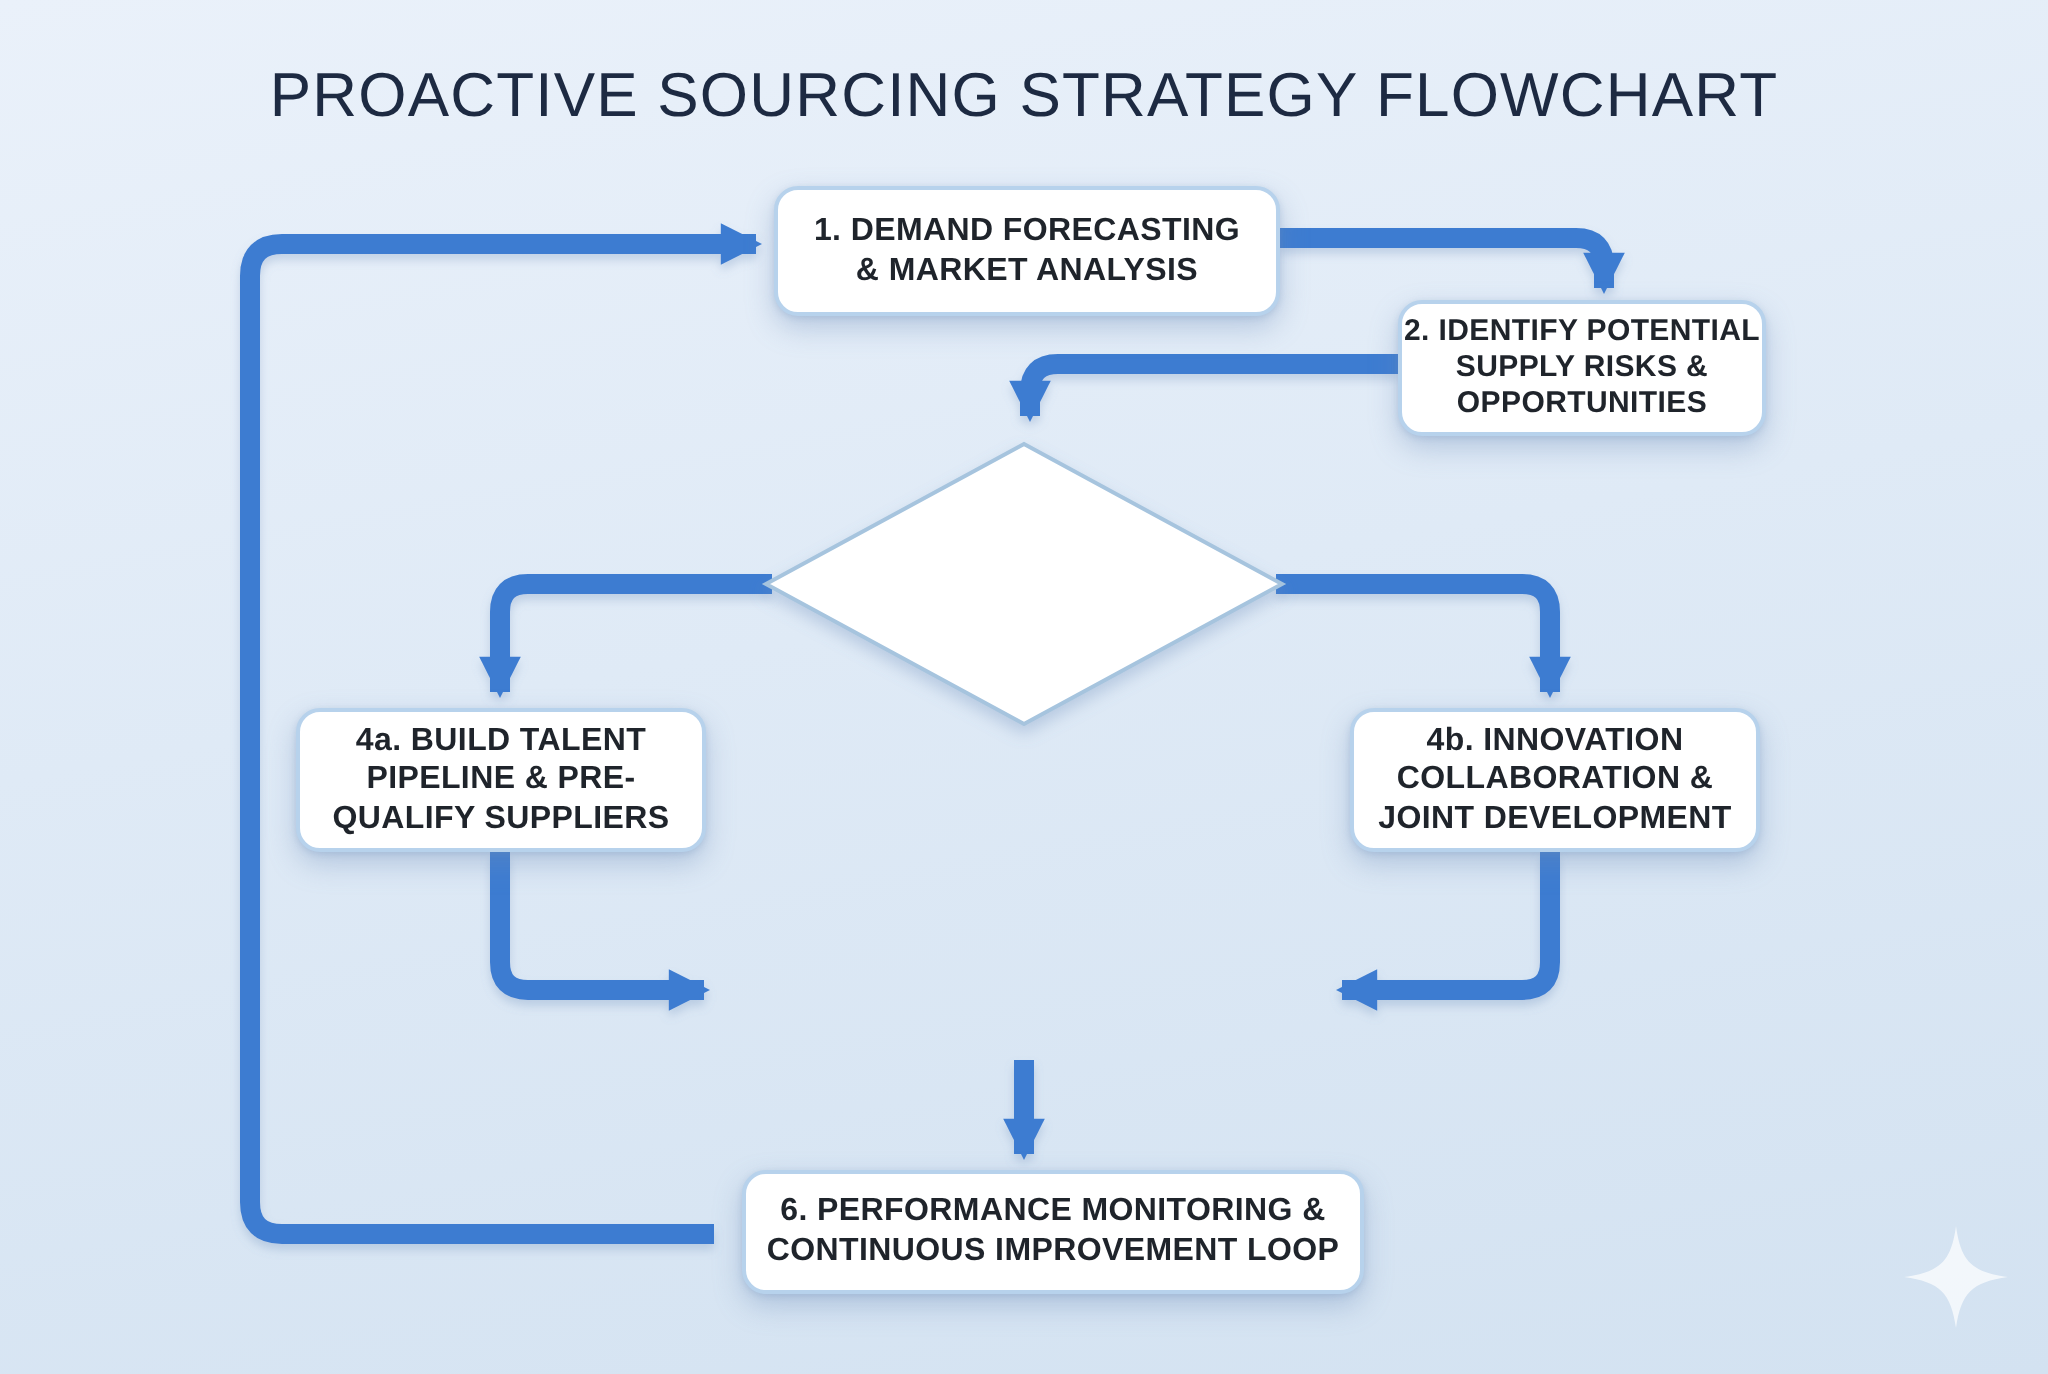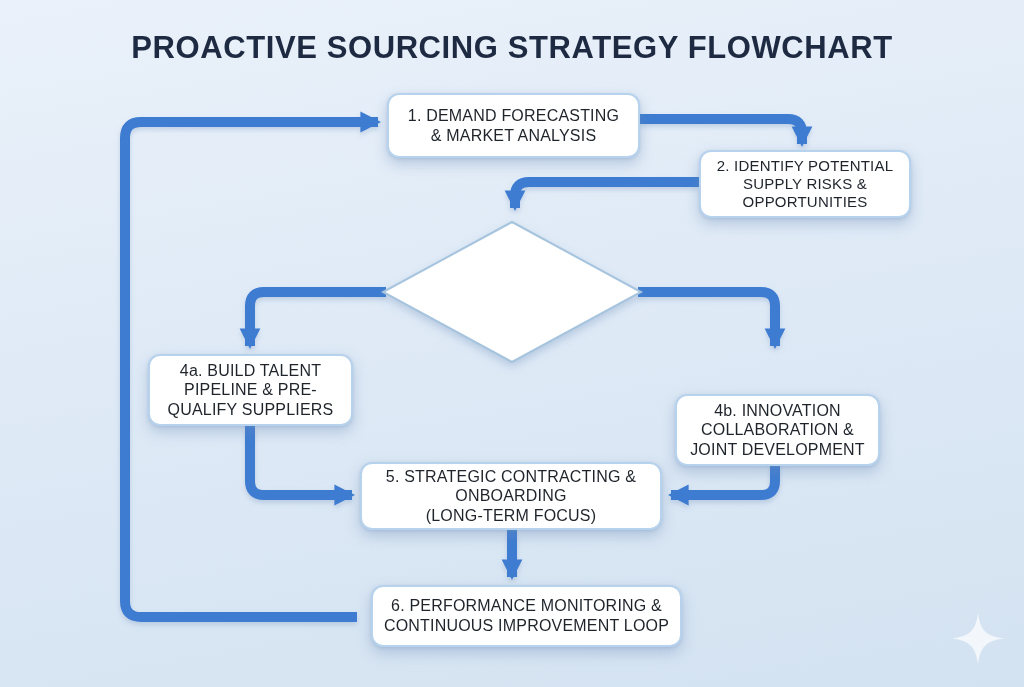--- a/index.html
+++ b/index.html
@@ -6,47 +6,47 @@
   .stage{
     position:relative;
     width:1024px;height:687px;
     overflow:hidden;
     background:linear-gradient(170deg,#eaf1fa 0%,#dfeaf6 45%,#d3e2f1 100%);
     font-family:"Liberation Sans","DejaVu Sans",sans-serif;
   }
   .title{
     position:absolute;left:0;top:30px;width:1024px;
     text-align:center;
-    font-size:31px;font-weight:bold;letter-spacing:0.6px;
+    font-size:31px;font-weight:normal;letter-spacing:0.6px;
     color:#1d2a42;
   }
   .flow-svg{position:absolute;left:0;top:0;}
   .node{
     position:absolute;
     display:flex;align-items:center;justify-content:center;
     background:#ffffff;
     border:2px solid #b7d2ec;
     border-radius:12px;
     box-shadow:0 6px 14px rgba(110,142,186,0.38), 0 1px 3px rgba(110,142,186,0.25);
     color:#1f242b;
-    font-weight:normal;
+    font-weight:bold;
     font-size:16px;line-height:1.22;letter-spacing:0.2px;
     text-align:center;
     white-space:pre-line;
     box-sizing:border-box;
   }
   .node--n2{font-size:15px;}
   .node--diamond{
     background:none;border:none;box-shadow:none;border-radius:0;
   }
   .n1{left:387px;top:93px;width:253px;height:65px;}
-  .n2{left:699px;top:150px;width:212px;height:68px;}
+  .n2{left:699px;top:150px;width:184px;height:68px;}
   .n3{left:402px;top:240px;width:220px;height:104px;}
   .n4a{left:148px;top:354px;width:205px;height:72px;align-items:center;}
-  .n4b{left:675px;top:354px;width:205px;height:72px;margin-top:40px;}
+  .n4b{left:675px;top:354px;width:205px;height:72px;}
   .n5{left:360px;top:462px;width:302px;height:68px;}
   .n6{left:371px;top:585px;width:311px;height:62px;}
 </style>
 </head>
 <body>
 
 <div class="stage">
 
   <svg class="flow-svg" width="1024" height="687" viewBox="0 0 1024 687">
     <defs>
@@ -97,24 +97,19 @@
 PIPELINE &amp; PRE-
 QUALIFY SUPPLIERS</span>
   </div>
 
   <div class="node n4b">
     <span>4b. INNOVATION
 COLLABORATION &amp;
 JOINT DEVELOPMENT</span>
   </div>
 
-  <div class="node n5">
-    <span>5. STRATEGIC CONTRACTING &amp;
-ONBOARDING
-(LONG-TERM FOCUS)</span>
-  </div>
 
   <div class="node n6">
     <span>6. PERFORMANCE MONITORING &amp;
 CONTINUOUS IMPROVEMENT LOOP</span>
   </div>
 
 </div>
 
 </body></html>

